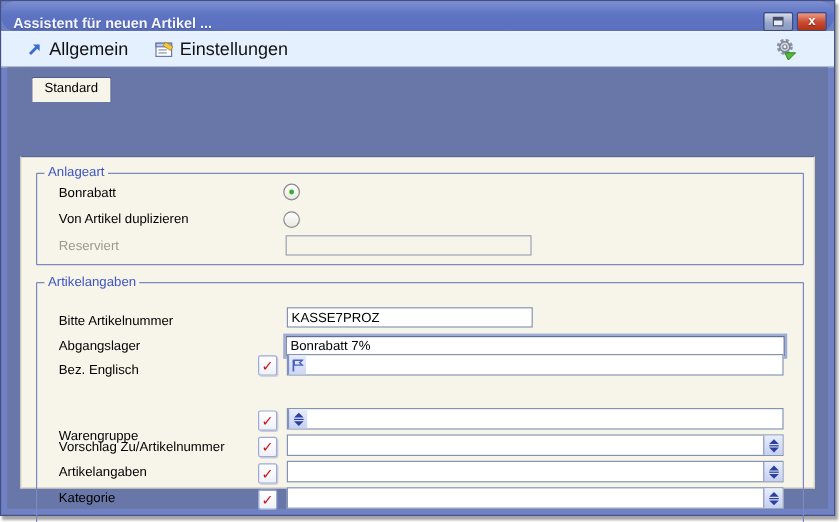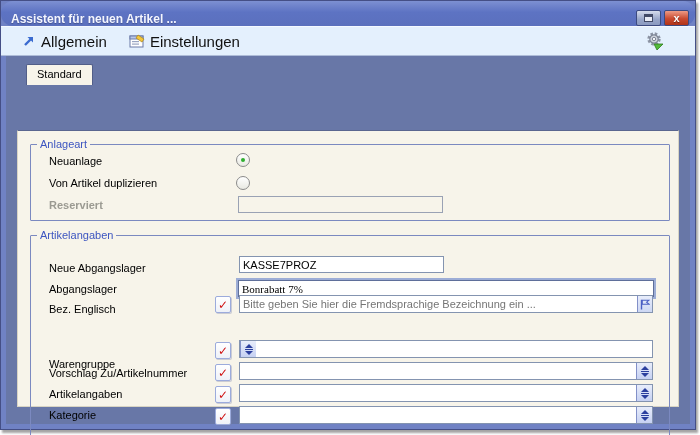--- a/index.html
+++ b/index.html
@@ -49,39 +49,39 @@
   
   .group { position:absolute; left:12px; width:640px;
     border:1px solid #7b89c0; border-radius:1px; }
   .group-anlageart   { top:13px;  height:77px;  }
   .group-artikel     { top:104px; height:211px; }
   .group-title { position:absolute; top:-7px; left:6px; padding:0 3px;
     background:#f7f4ea; color:#3d55c0; font-size:11px; line-height:13px; }
 
   .lbl { position:absolute; left:18px; font-size:11px; color:#000; line-height:13px;
     white-space:nowrap; }
-  .lbl.disabled { color:#9b9a92;font-weight:bold; }
+  .lbl.disabled { color:#9b9a92; }
 
   
   .radio { position:absolute; left:205px; width:14px; height:14px;
     border:1px solid #8b8b8b; border-radius:50%;
     background:linear-gradient(#ffffff,#e9e9e2); }
   .radio.checked::after { content:""; position:absolute; left:4px; top:4px;
     width:4px; height:4px; border-radius:50%; background:#2fae2f; }
 
   
   .field { position:absolute; height:17px; border:1px solid #8494b0;
     background:#fff; font-family:"Liberation Sans","DejaVu Sans",sans-serif;
     font-size:11px; color:#000; padding:0 3px; }
   .field.disabled { background:#f7f4ea; border-color:#9aa2b4; }
   .field::placeholder { font-style:italic; color:#9e9e9e; }
 
   .focus-wrap { position:absolute; border:2px solid #9dadd6; background:#9dadd6; }
   .focus-wrap .field { position:static; width:100%; height:100%; display:block;
-    border:1px solid #5f6f9a;font-family:Liberation Serif, serif; }
+    border:1px solid #5f6f9a; }
 
   
   .chk { position:absolute; left:184px; width:16px; height:17px;
     background:linear-gradient(#ffffff,#eef1f8); border:1px solid #9cabdc;
     border-radius:2px; display:flex; align-items:center; justify-content:center;
     box-shadow:1px 1px 0 rgba(120,130,170,.35); cursor:default; }
   .chk::after { content:"\2713"; color:#cf1010; font-size:12px; font-weight:bold;
     line-height:12px; }
 
   
@@ -153,43 +153,42 @@
       </svg>
     </div>
   </div>
 
   <div class="body">
     <div class="tab">Standard</div>
     <div class="panel">
 
       <div class="group group-anlageart">
         <span class="group-title">Anlageart</span>
-        <span class="lbl" style="top:10px">Neuanlage</span>
+        <span class="lbl" style="top:10px">Bonrabatt</span>
         <span class="radio checked" style="top:8px"></span>
         <span class="lbl" style="top:32px">Von Artikel duplizieren</span>
         <span class="radio" style="top:31px"></span>
         <span class="lbl disabled" style="top:54px">Reserviert</span>
         <input class="field disabled" style="left: 207px; top: 51px; width: 205px;" disabled="" value="">
       </div>
 
       <div class="group group-artikel">
         <span class="group-title">Artikelangaben</span>
 
-        <span class="lbl" style="top:26px">Neue Abgangslager</span>
+        <span class="lbl" style="top:26px">Bitte Artikelnummer</span>
         <input class="field" style="left: 208px; top: 20px; width: 205px;" value="KASSE7PROZ">
 
         <span class="lbl" style="top:47px">Abgangslager</span>
         <div class="focus-wrap" style="left:205px; top:42px; width:420px; height:21px">
           <input class="field" value="Bonrabatt 7%" style="">
         </div>
 
         <span class="lbl" style="top:67px">Bez. Englisch</span>
         <span class="chk" style="top:60px"></span>
         <div class="combo" style="top:59px">
-          <input placeholder="Bitte geben Sie hier die Fremdsprachige Bezeichnung ein ..." style="">
           <span class="flagbtn">
             <svg width="10" height="11" viewBox="0 0 10 11">
               <path d="M1.5 10.5 L1.5 0.8" stroke="#4a5fc4" stroke-width="1.4"></path>
               <path d="M2.2 1.2 L9 1.2 L6.6 3.2 L9 5.2 L2.2 5.2 Z" fill="none" stroke="#4a5fc4" stroke-width="1.1"></path>
             </svg>
           </span>
         </div>
 
         <span class="lbl" style="top:122px">Warengruppe</span>
         <span class="chk" style="top:106px"></span>

